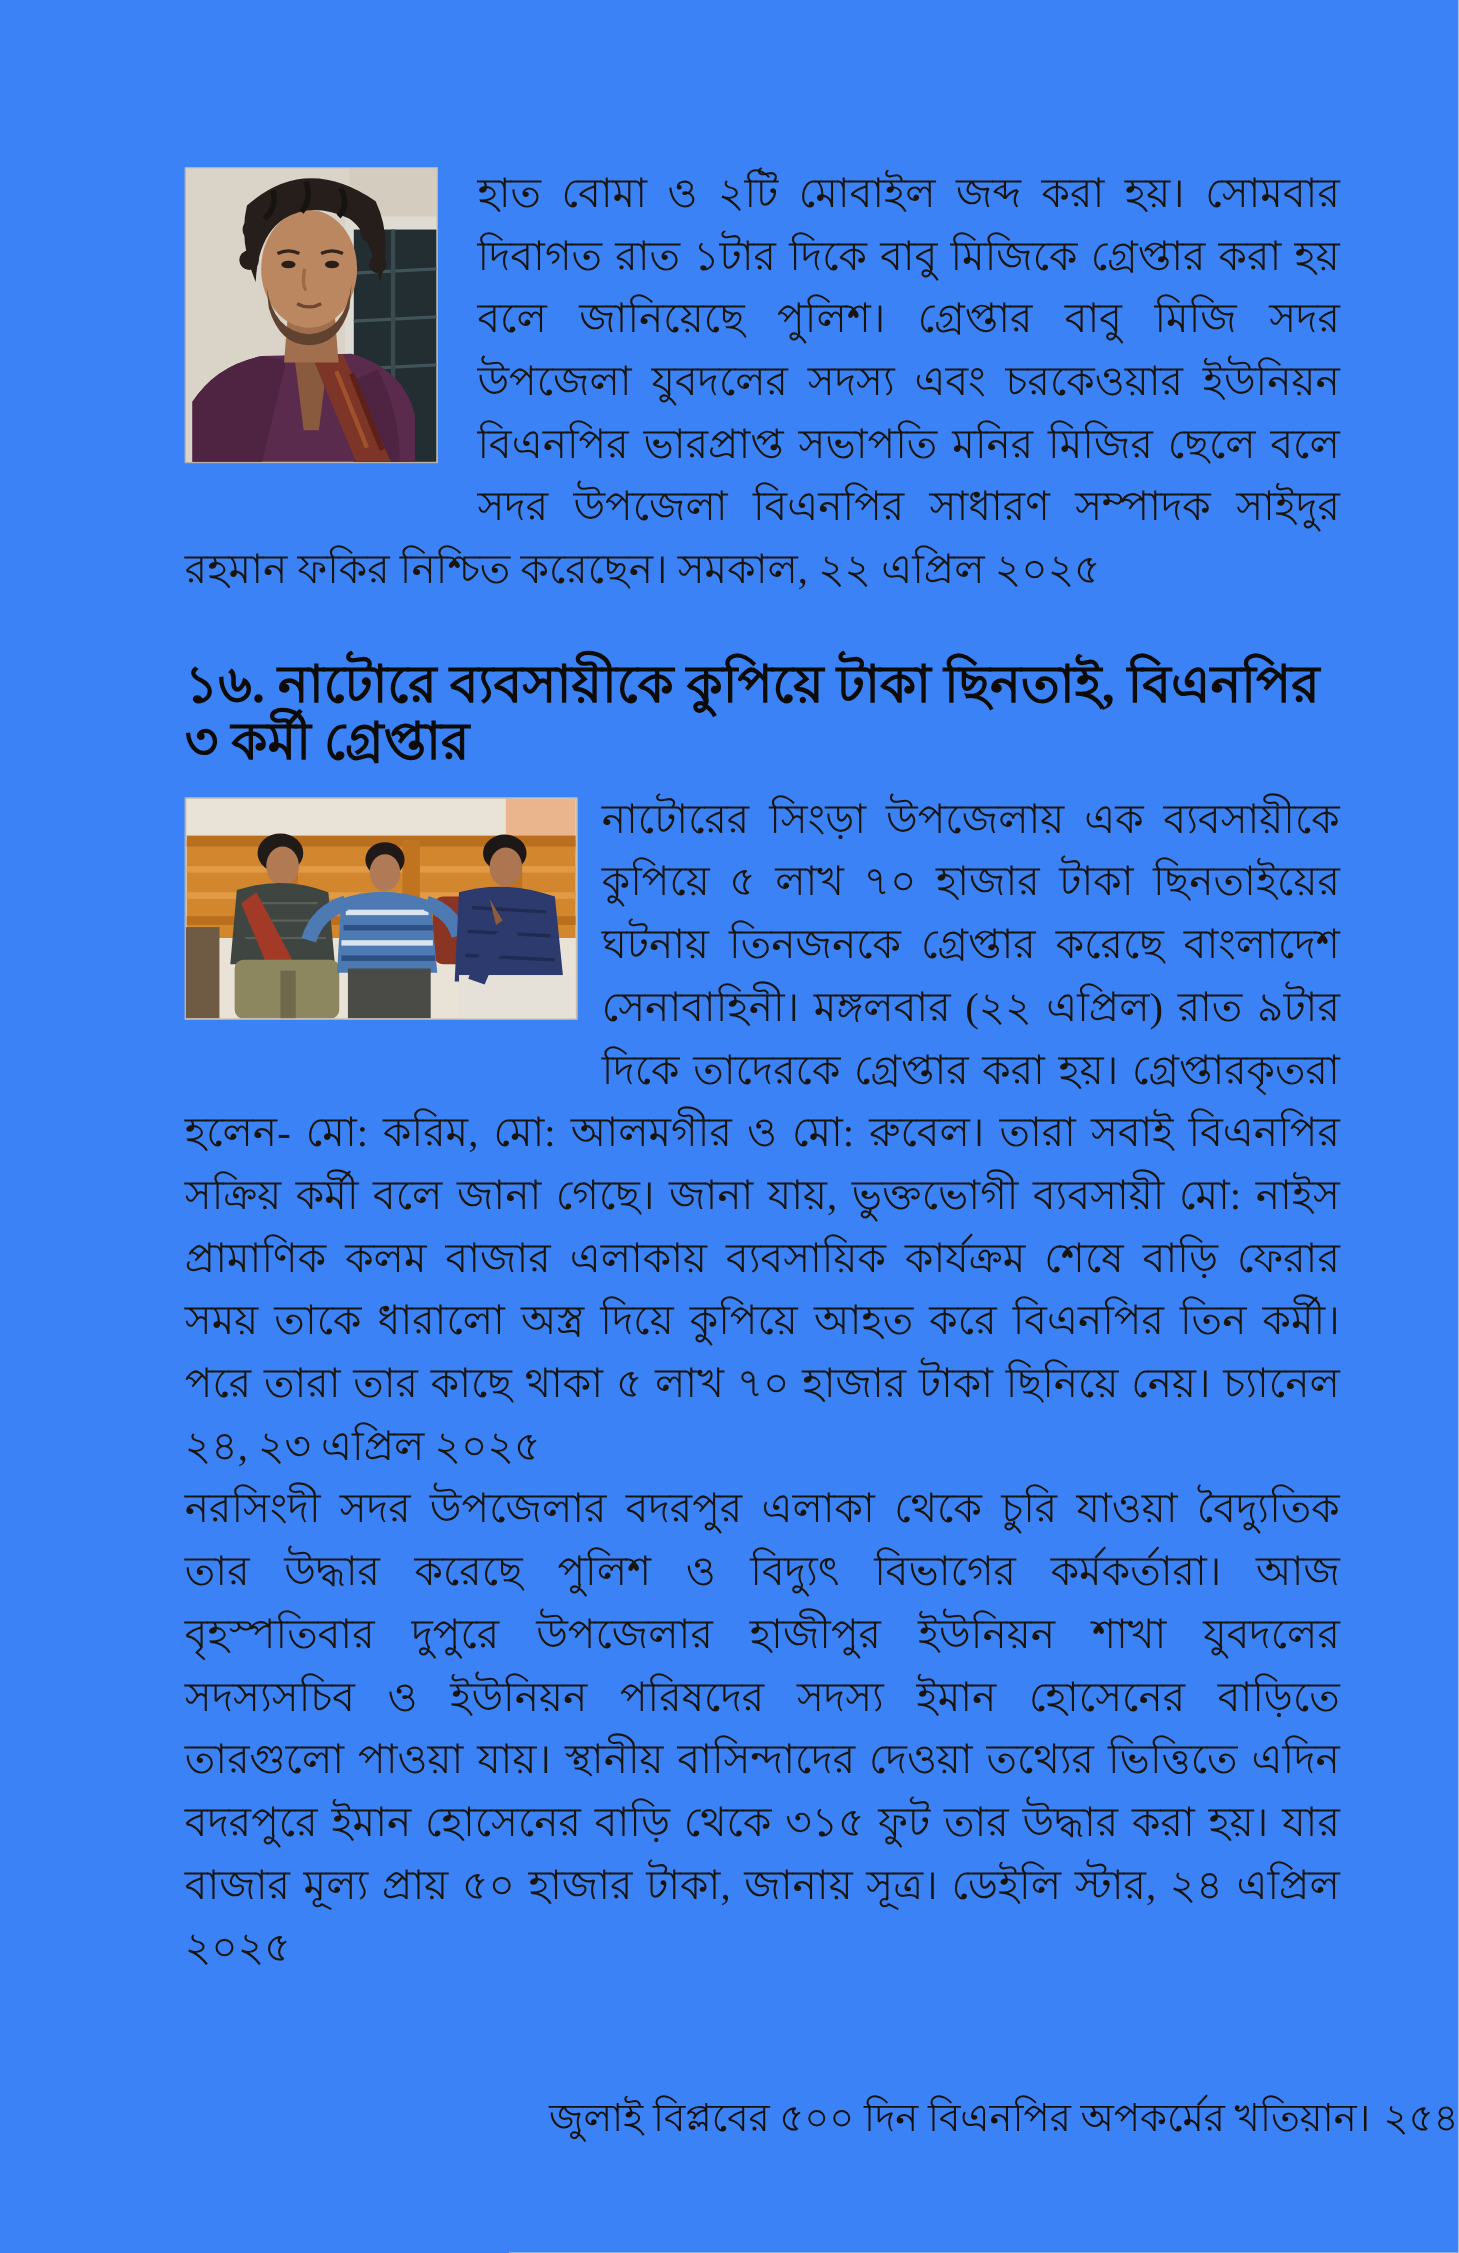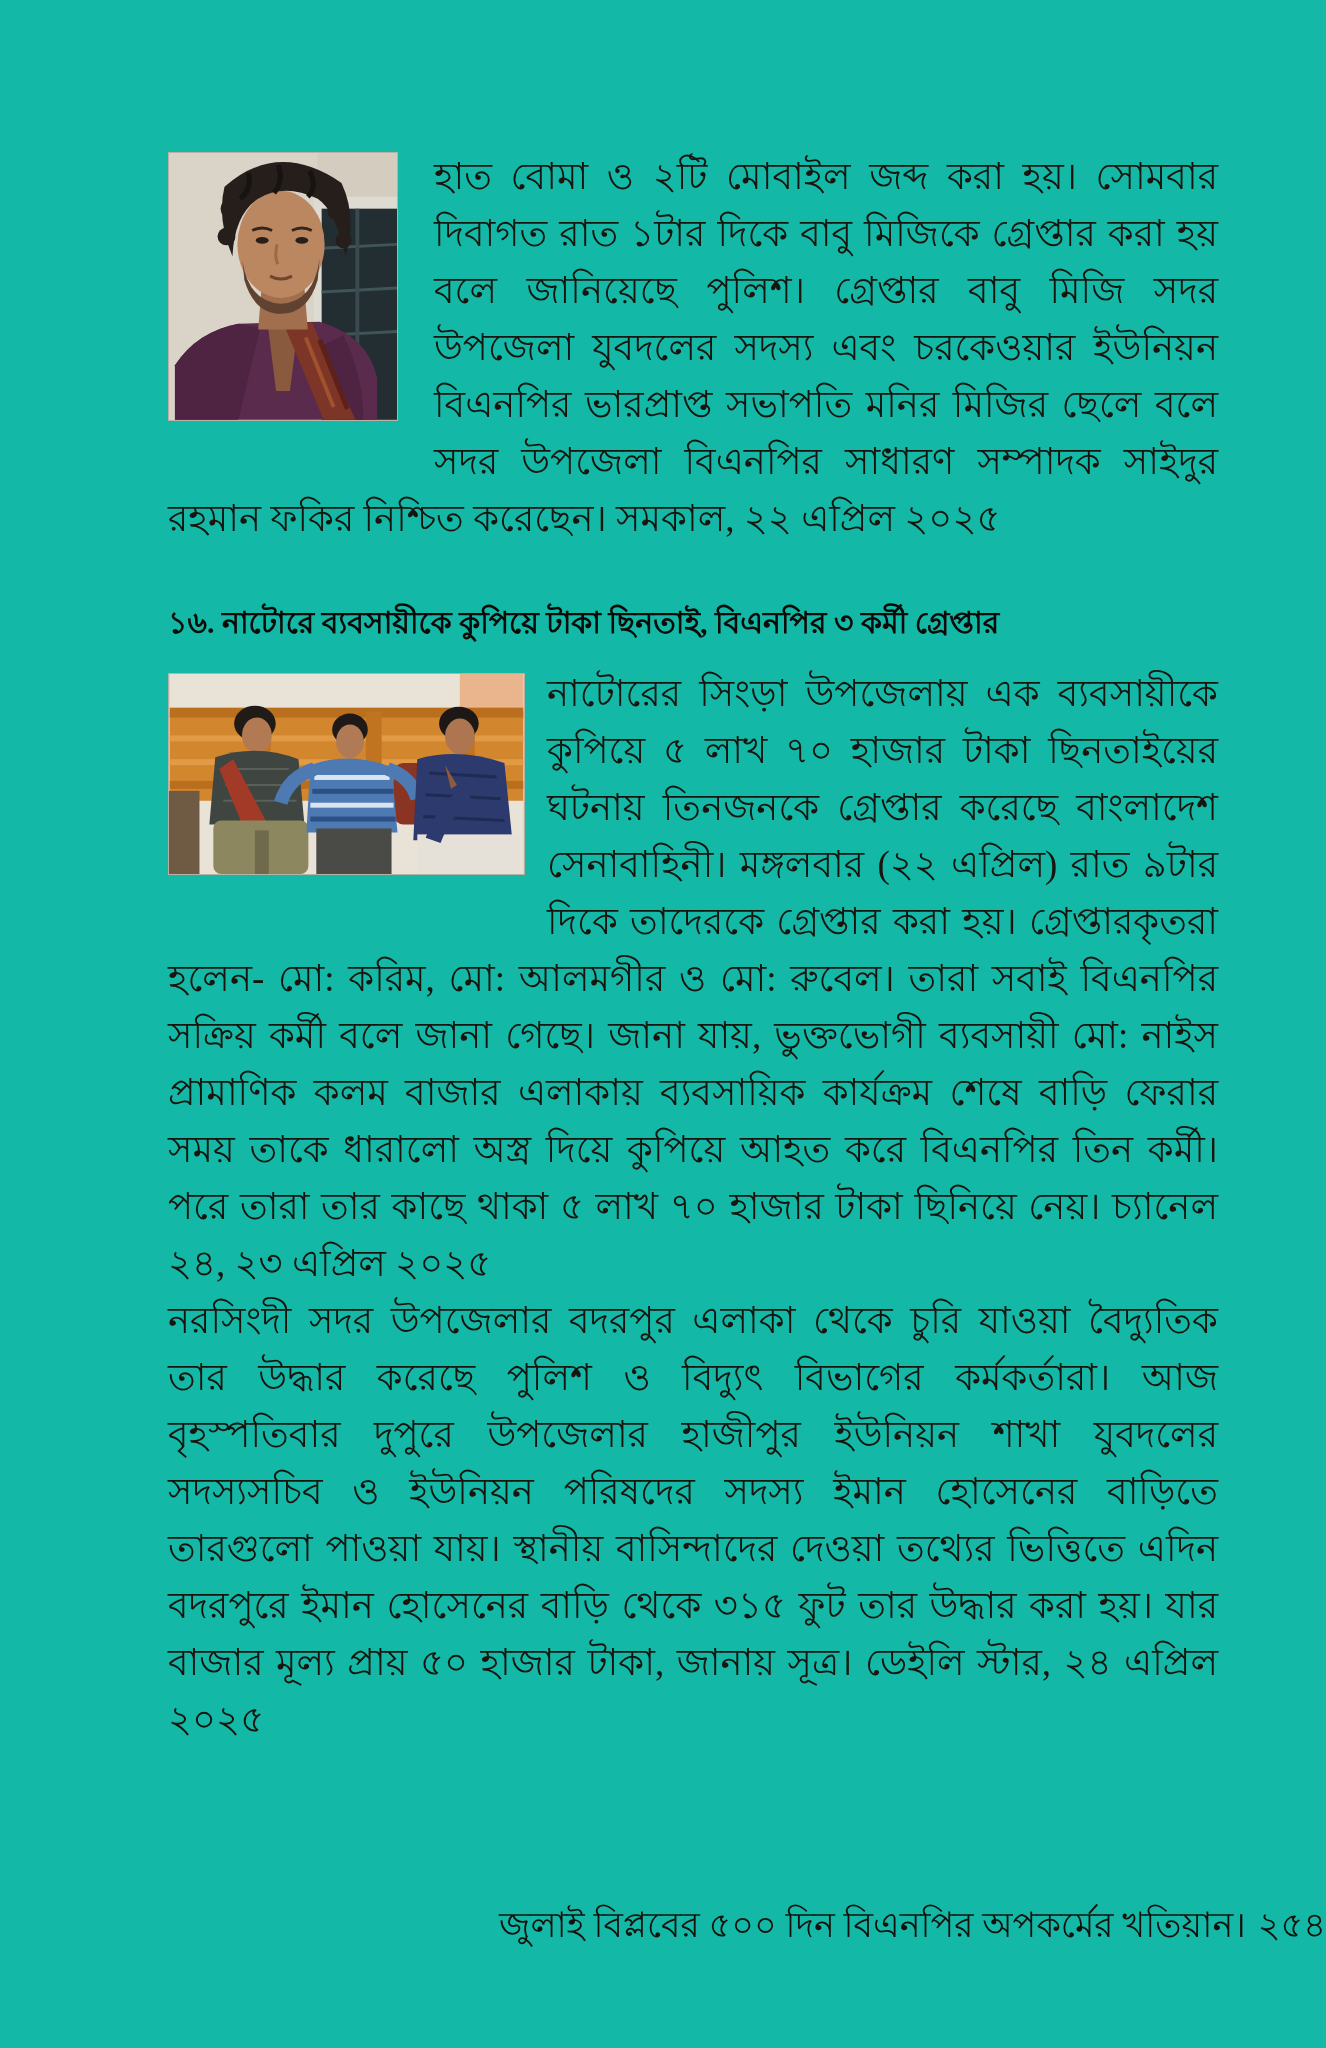--- a/index.html
+++ b/index.html
@@ -5,30 +5,30 @@
   html, body {
     margin: 0;
     padding: 0;
     background: #ffffff;
   }
   .page {
     position: relative;
     width: 1326px;
     height: 2048px;
     margin: 0 auto;
-    background: #14b8a6;
+    background: #3b82f6;
     color: #18150f;
     font-family: "Liberation Serif", "DejaVu Serif", serif;
     box-sizing: border-box;
     padding: 148px 108px 0 168px;
     overflow: hidden;
   }
   .item { clear: both; }
   .heading {
-    font-size: 30px;
+    font-size: 47px;
     line-height: 52px;
     font-weight: bold;
     margin: 50px 0 16px 0;
     color: #0d0b08;
   }
   .body {
     font-size: 37px;
     line-height: 57px;
     text-align: justify;
     margin: 0;

